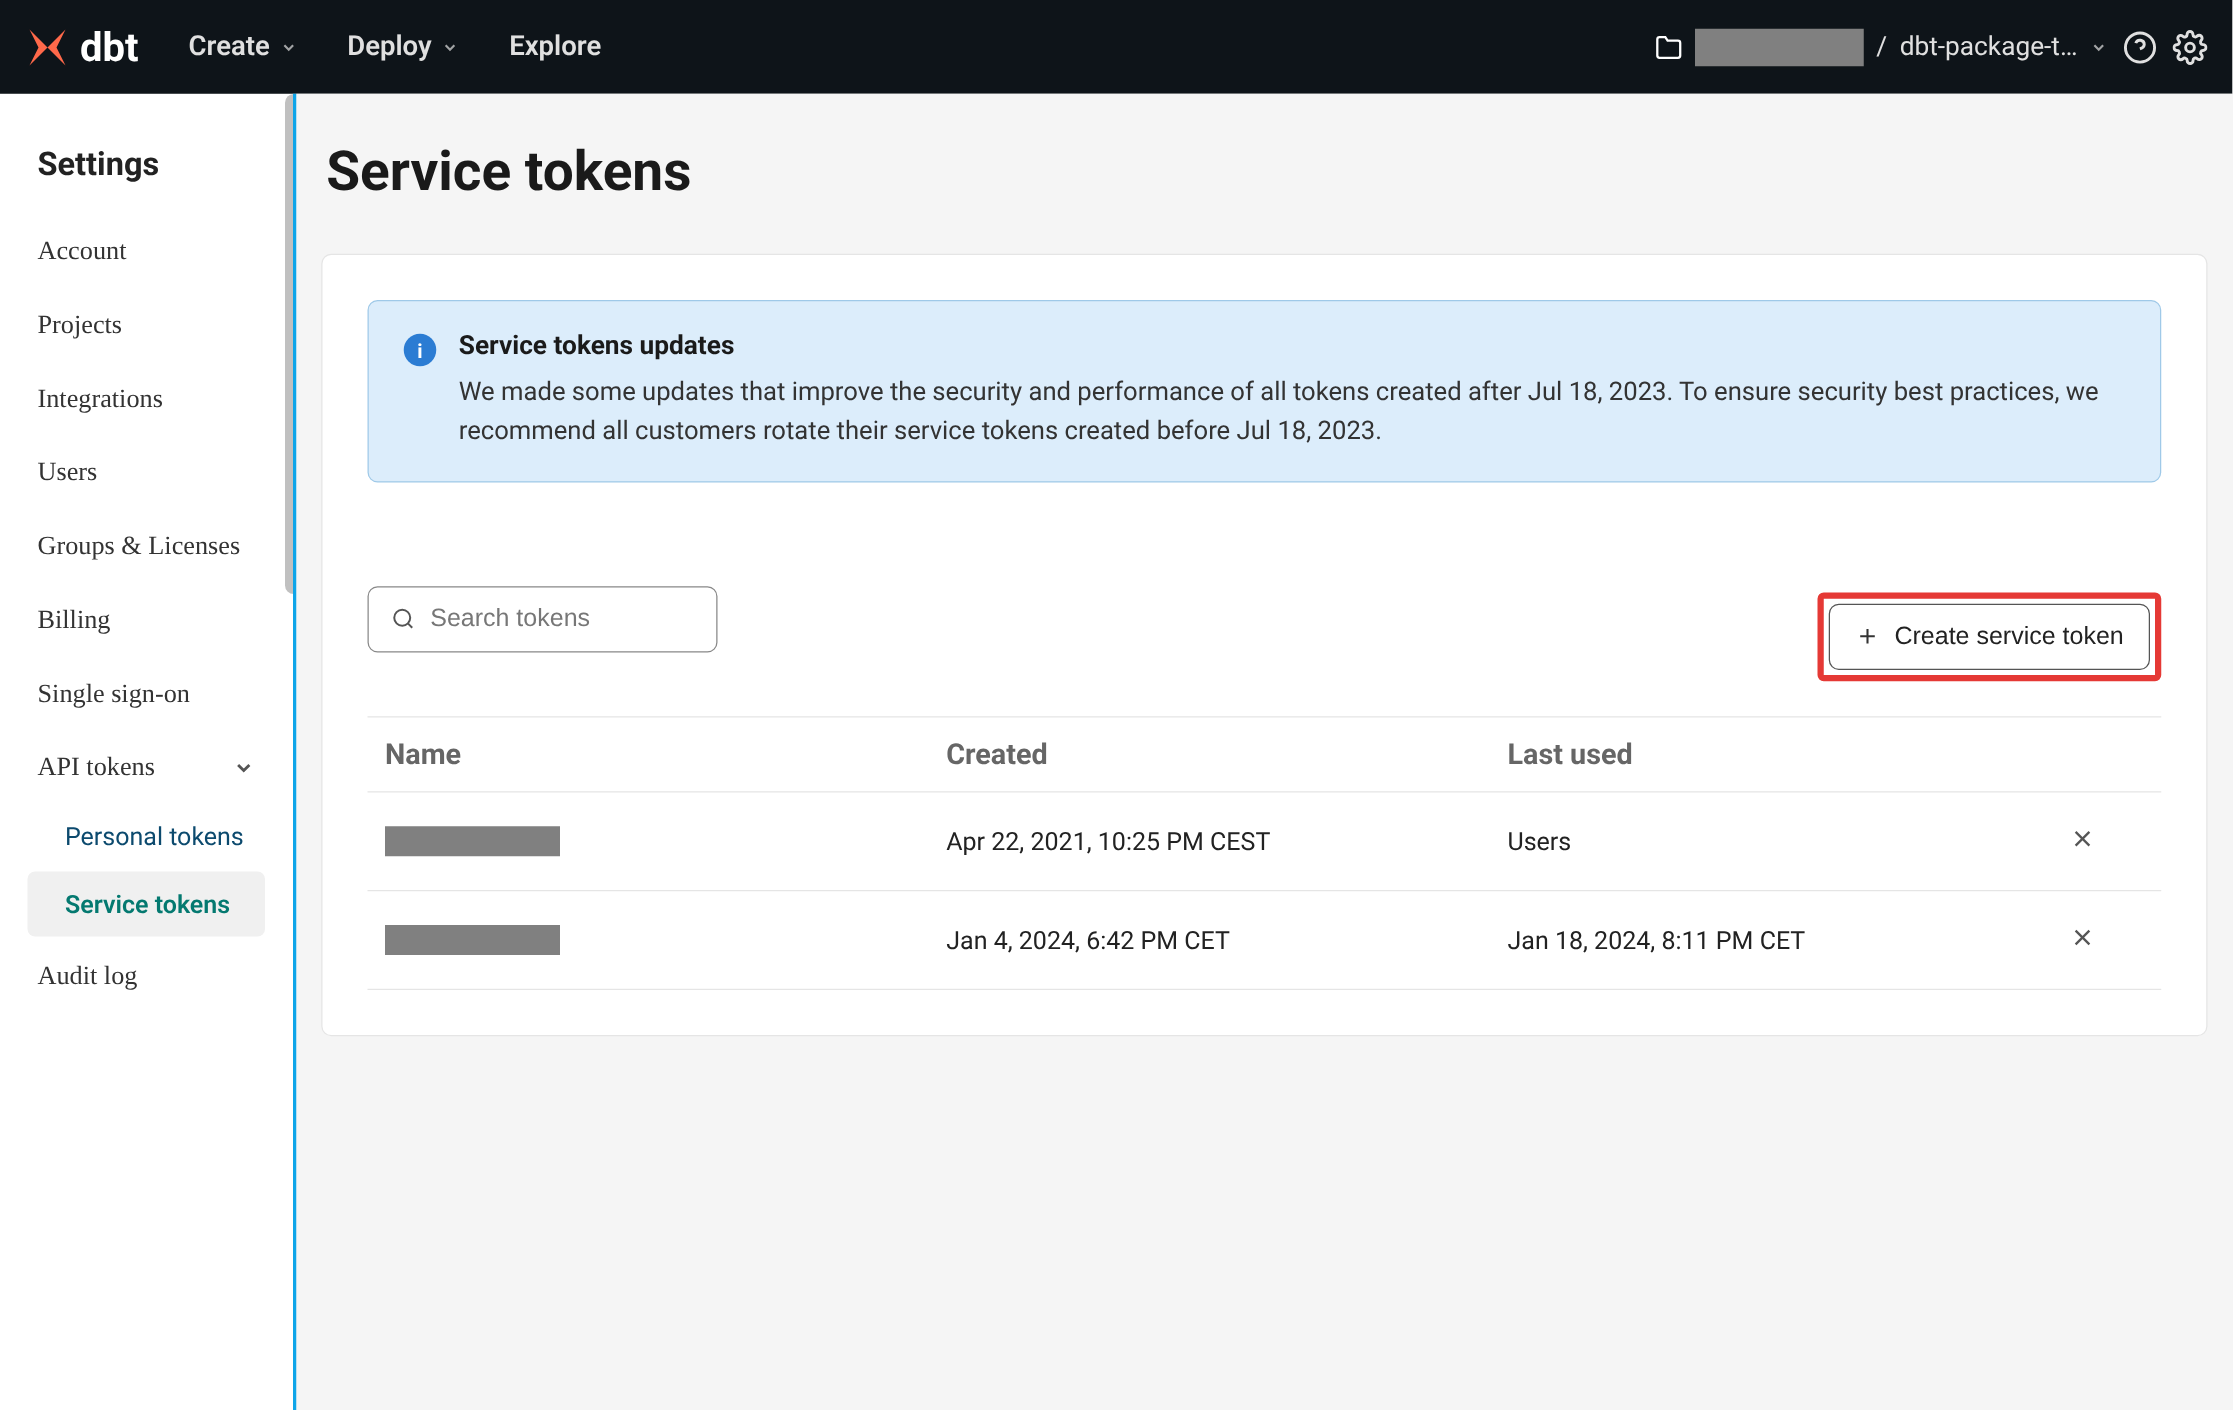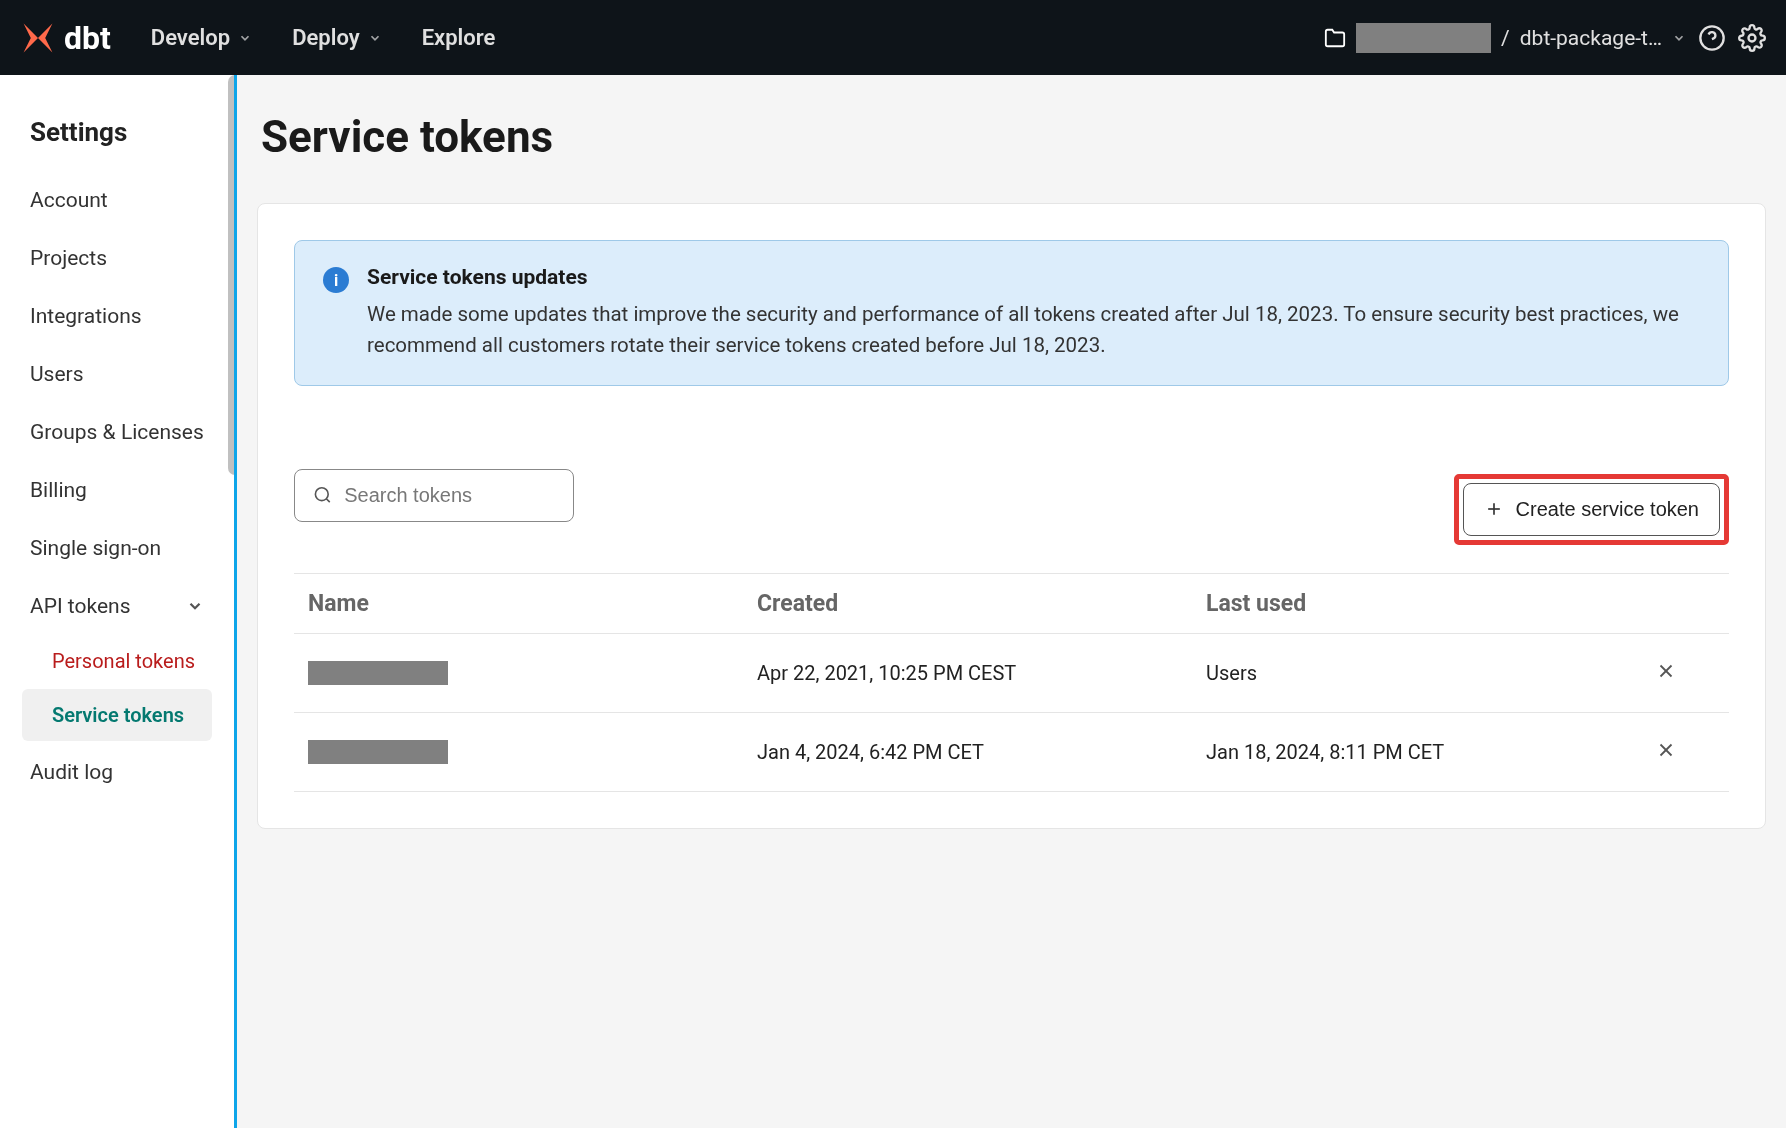--- a/index.html
+++ b/index.html
@@ -107,25 +107,26 @@
       padding: 18px 18px 24px 18px;
     }
     .sidebar-item {
       padding: 17px 18px;
       font-size: 21px;
       color: #333;
       cursor: pointer;
       display: flex;
       align-items: center;
       justify-content: space-between;
+      font-family: Liberation Serif, serif;
     }
     .sidebar-subitem {
       padding: 14px 18px 14px 40px;
       font-size: 20px;
-      color: #b91c1c;
+      color: #0c4a6e;
       cursor: pointer;
     }
     .sidebar-subitem.active {
       background: #f0f0f0;
       color: #047970;
       font-weight: 600;
       border-radius: 6px;
       margin: 2px 10px;
       padding-left: 30px;
     }
@@ -270,21 +271,21 @@
   <div class="logo">
     <span class="logo-mark">
       <svg width="36" height="36" viewBox="0 0 100 100">
         <path d="M10 10 L50 50 L10 90 L30 50 Z M90 10 L50 50 L90 90 L70 50 Z" fill="#ff694a"></path>
       </svg>
     </span>
     <span>dbt</span>
   </div>
   <div class="nav-links">
     <div class="nav-item">
-      <span>Develop</span>
+      <span>Create</span>
       <svg class="chevron-svg" width="14" height="14" viewBox="0 0 24 24" fill="none" stroke="currentColor" stroke-width="3">
           <polyline points="6 9 12 15 18 9"></polyline>
         </svg>
     </div>
     <div class="nav-item">
       <span>Deploy</span>
       <svg class="chevron-svg" width="14" height="14" viewBox="0 0 24 24" fill="none" stroke="currentColor" stroke-width="3">
           <polyline points="6 9 12 15 18 9"></polyline>
         </svg>
     </div>

